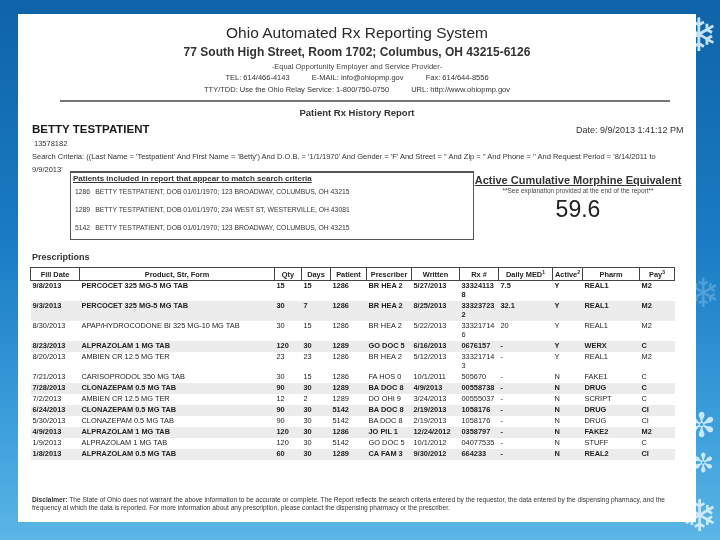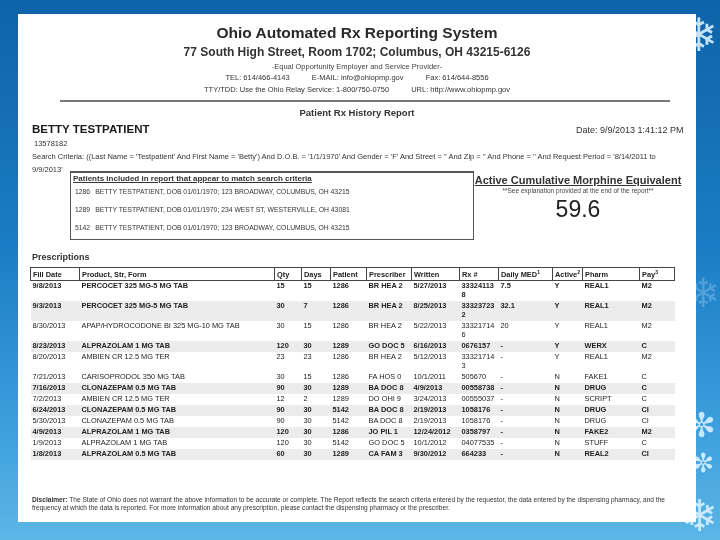--- a/index.html
+++ b/index.html
@@ -13,21 +13,21 @@
   .flake.f2 { right:0px; top:270px; font-size:40px; opacity:0.25; }
   .flake.f3 { right:4px; top:405px; font-size:34px; }
   .flake.f4 { right:6px; top:448px; font-size:26px; }
   .flake.f5 { right:2px; top:490px; font-size:44px; }
 
   .page {
     position:absolute; left:18px; top:14px; width:678px; height:508px;
     background:#fff; color:#1a1a1a; overflow:hidden;
   }
   .center { text-align:center; }
-  .title { position:absolute; top:10px; left:0; right:0; font-size:15.5px; font-weight:bold; color:#2a2a2a; }
+  .title { position:absolute; top:10px; left:0; right:0; font-size:15.5px; font-weight:normal; color:#2a2a2a; }
   .addr { position:absolute; top:31px; left:0; right:0; font-size:12px; font-weight:bold; color:#333; }
   .eeo { position:absolute; top:48px; left:0; right:0; font-size:7.5px; color:#444; }
   .contact { position:absolute; top:59px; left:0; right:0; font-size:7.5px; color:#333; }
   .contact span, .tty span { margin:0 10px; }
   .tty { position:absolute; top:71px; left:0; right:0; font-size:7.5px; color:#333; }
   .rule { position:absolute; top:86px; left:42px; width:610px; height:2px; background:#777; }
   .report-title { position:absolute; top:93px; left:0; right:0; font-size:9.5px; font-weight:bold; color:#333; }
 
   .patient-name { position:absolute; top:109px; left:14px; font-size:11.5px; font-weight:bold; }
   .report-date { position:absolute; top:111px; left:510px; font-size:9px; color:#333;padding-left:48px; }
@@ -40,21 +40,21 @@
   .match-row .pid { margin-right:5px; }
 
   .morph { position:absolute; top:160px; left:440px; width:240px; text-align:center; }
   .morph-title { font-size:11px; font-weight:bold; text-decoration:underline; color:#333; }
   .morph-note { font-size:6.5px; color:#444; margin-top:1px; }
   .morph-value { font-size:23px; color:#222; margin-top:2px; }
 
   .presc-label { position:absolute; top:238px; left:14px; font-size:9px; font-weight:bold; color:#333; }
 
   table.rx { position:absolute; top:253px; left:12px; border-collapse:collapse; font-size:7.4px; color:#222; }
-  table.rx th { border:1px solid #444; font-weight:bold; text-align:left; padding:1px 2px; height:10px; font-size:7.4px; }
+  table.rx th { border:1px solid #444; font-weight:bold; text-align:center; padding:1px 2px; height:10px; font-size:7.4px; }
   table.rx td { padding:0 2px; vertical-align:top; font-weight:bold; line-height:9px; height:11px; }
   table.rx tr.light td { font-weight:normal; }
   table.rx tr.shade td { background:#ececec; }
   table.rx tr.tall td { height:20px; }
   table.rx sup { font-size:5px; }
 
   .disclaimer { position:absolute; top:482px; left:14px; width:650px; font-size:6.6px; line-height:8px; color:#333; }
   .disclaimer b { font-weight:bold; }
 </style>
 </head>
@@ -204,21 +204,21 @@
           <td>1286</td>
           <td>FA HOS 0</td>
           <td>10/1/2011</td>
           <td>505670</td>
           <td>-</td>
           <td>N</td>
           <td>FAKE1</td>
           <td>C</td>
         </tr>
         <tr class="shade">
-          <td>7/16/2013</td>
+          <td>7/28/2013</td>
           <td>CLONAZEPAM 0.5 MG TAB</td>
           <td>90</td>
           <td>30</td>
           <td>1289</td>
           <td>BA DOC 8</td>
           <td>4/9/2013</td>
           <td>00558738</td>
           <td>-</td>
           <td>N</td>
           <td>DRUG</td>

